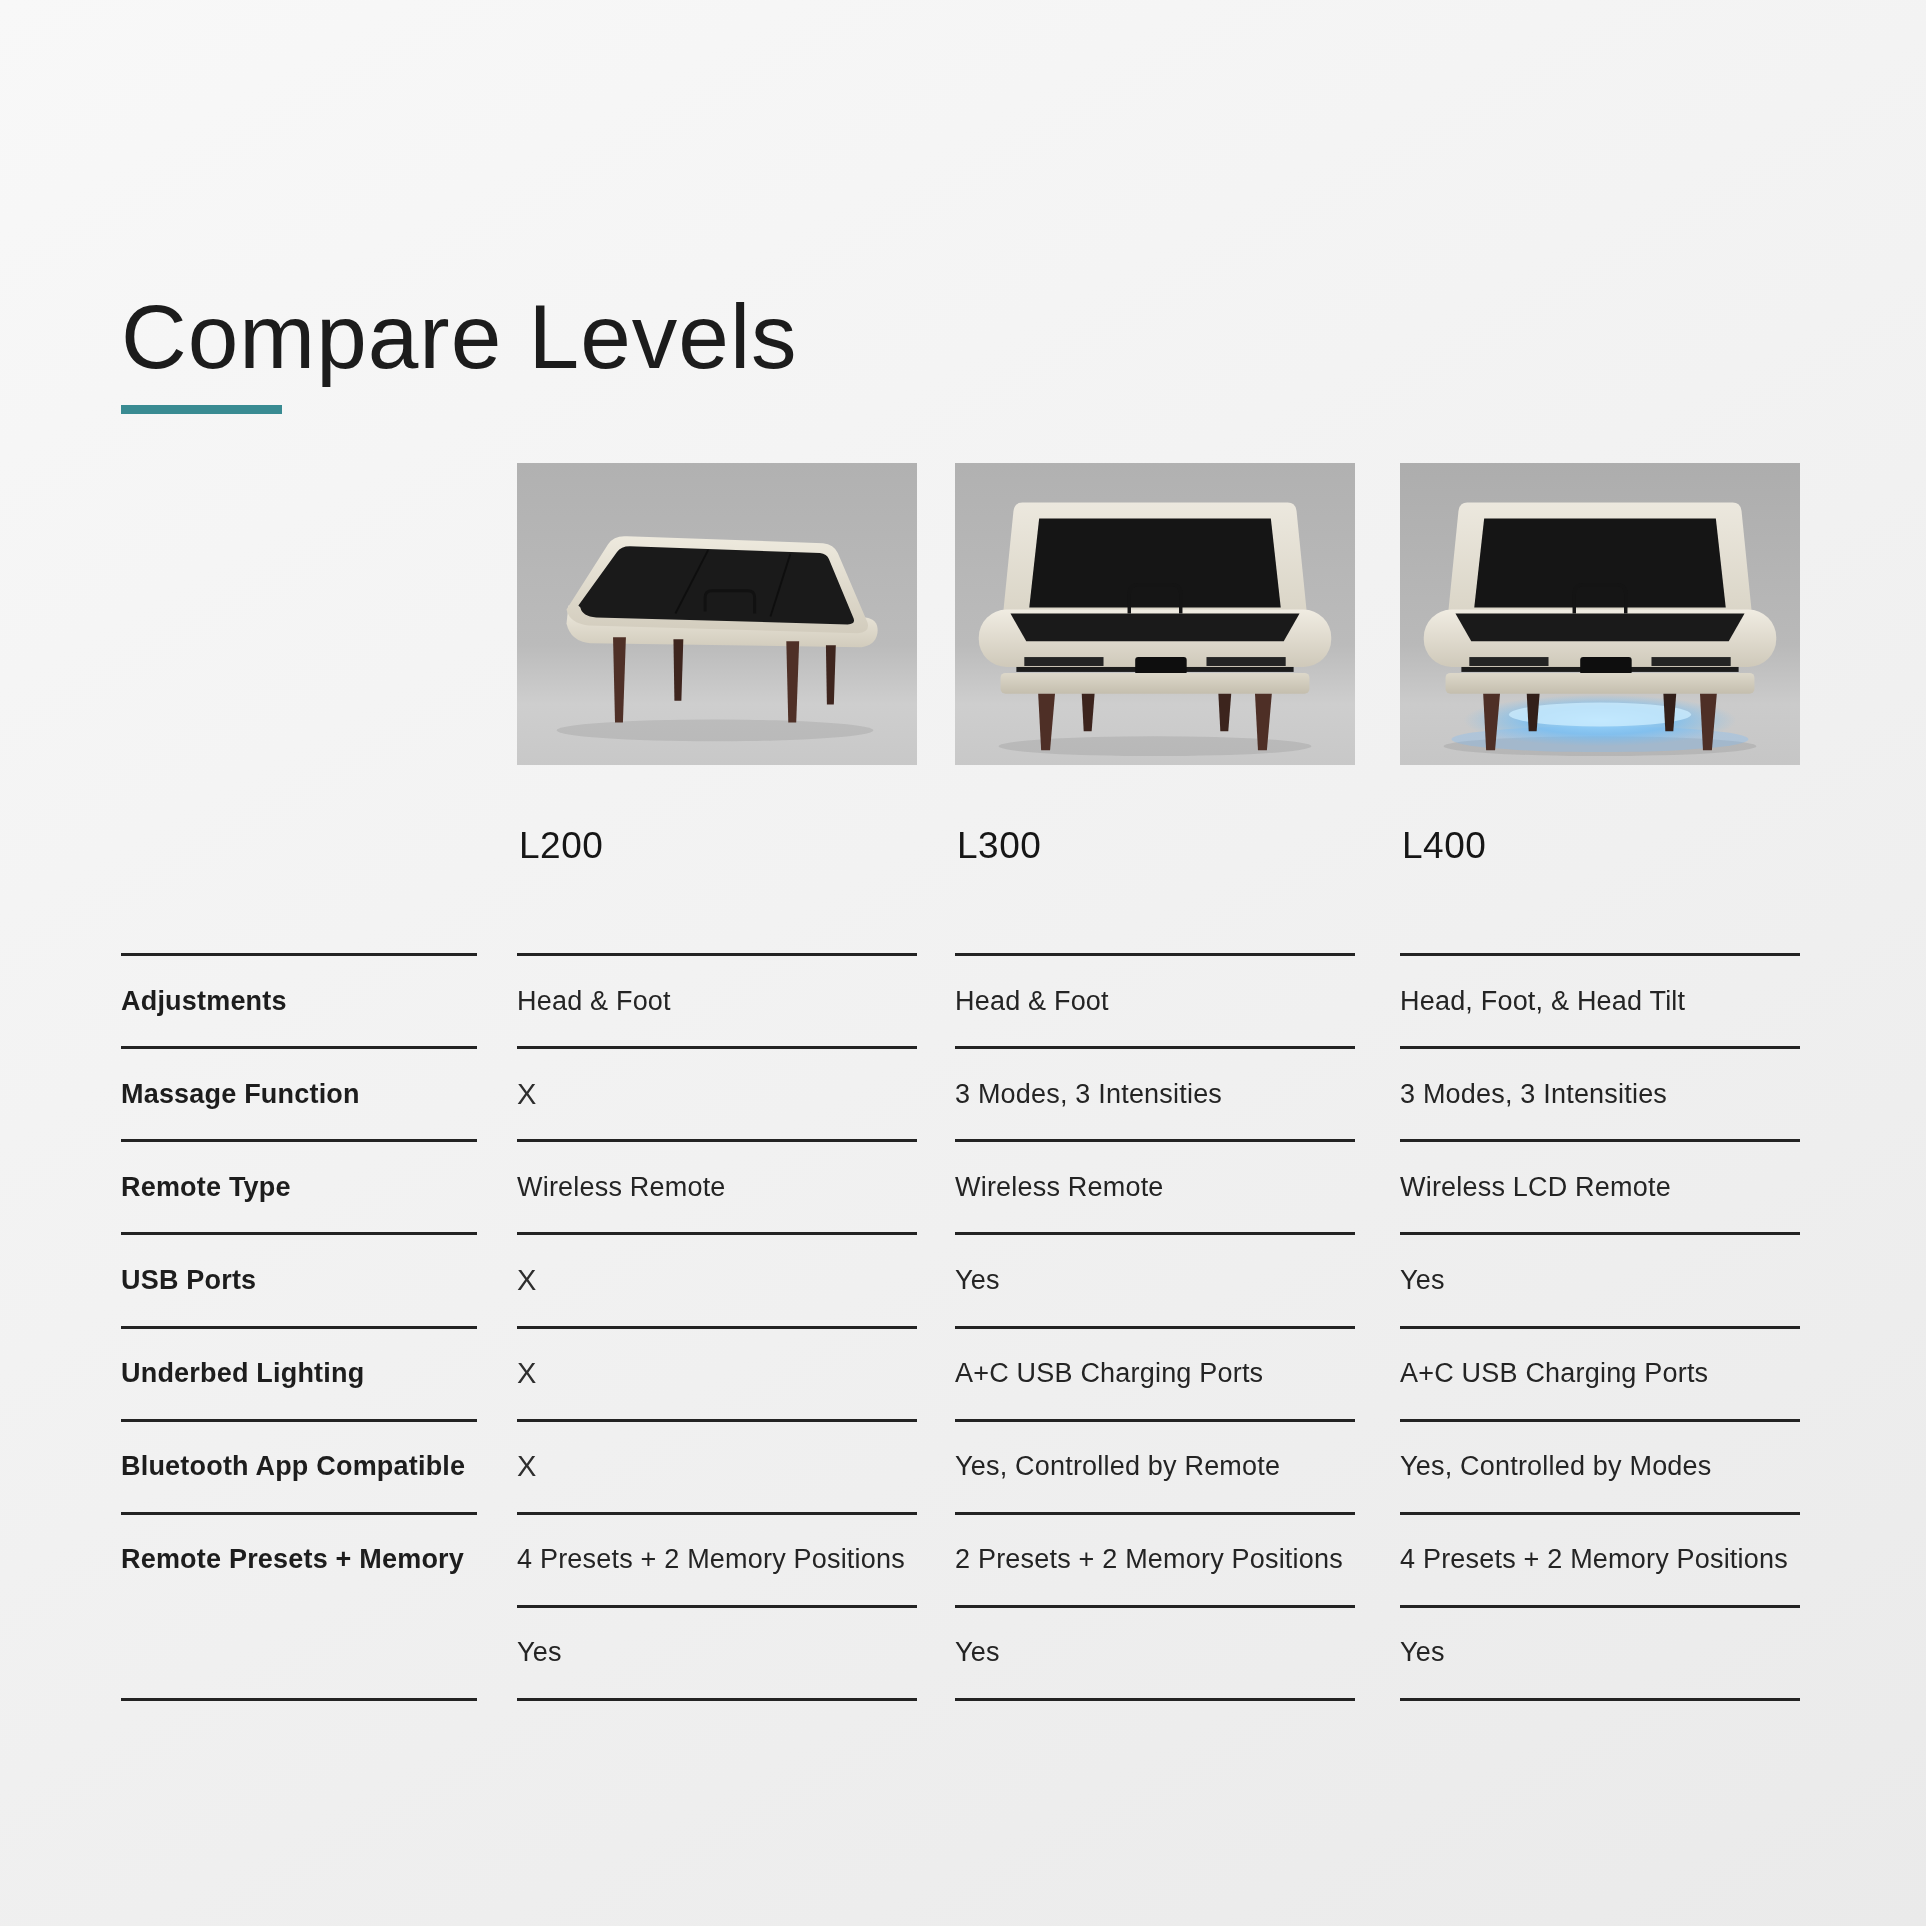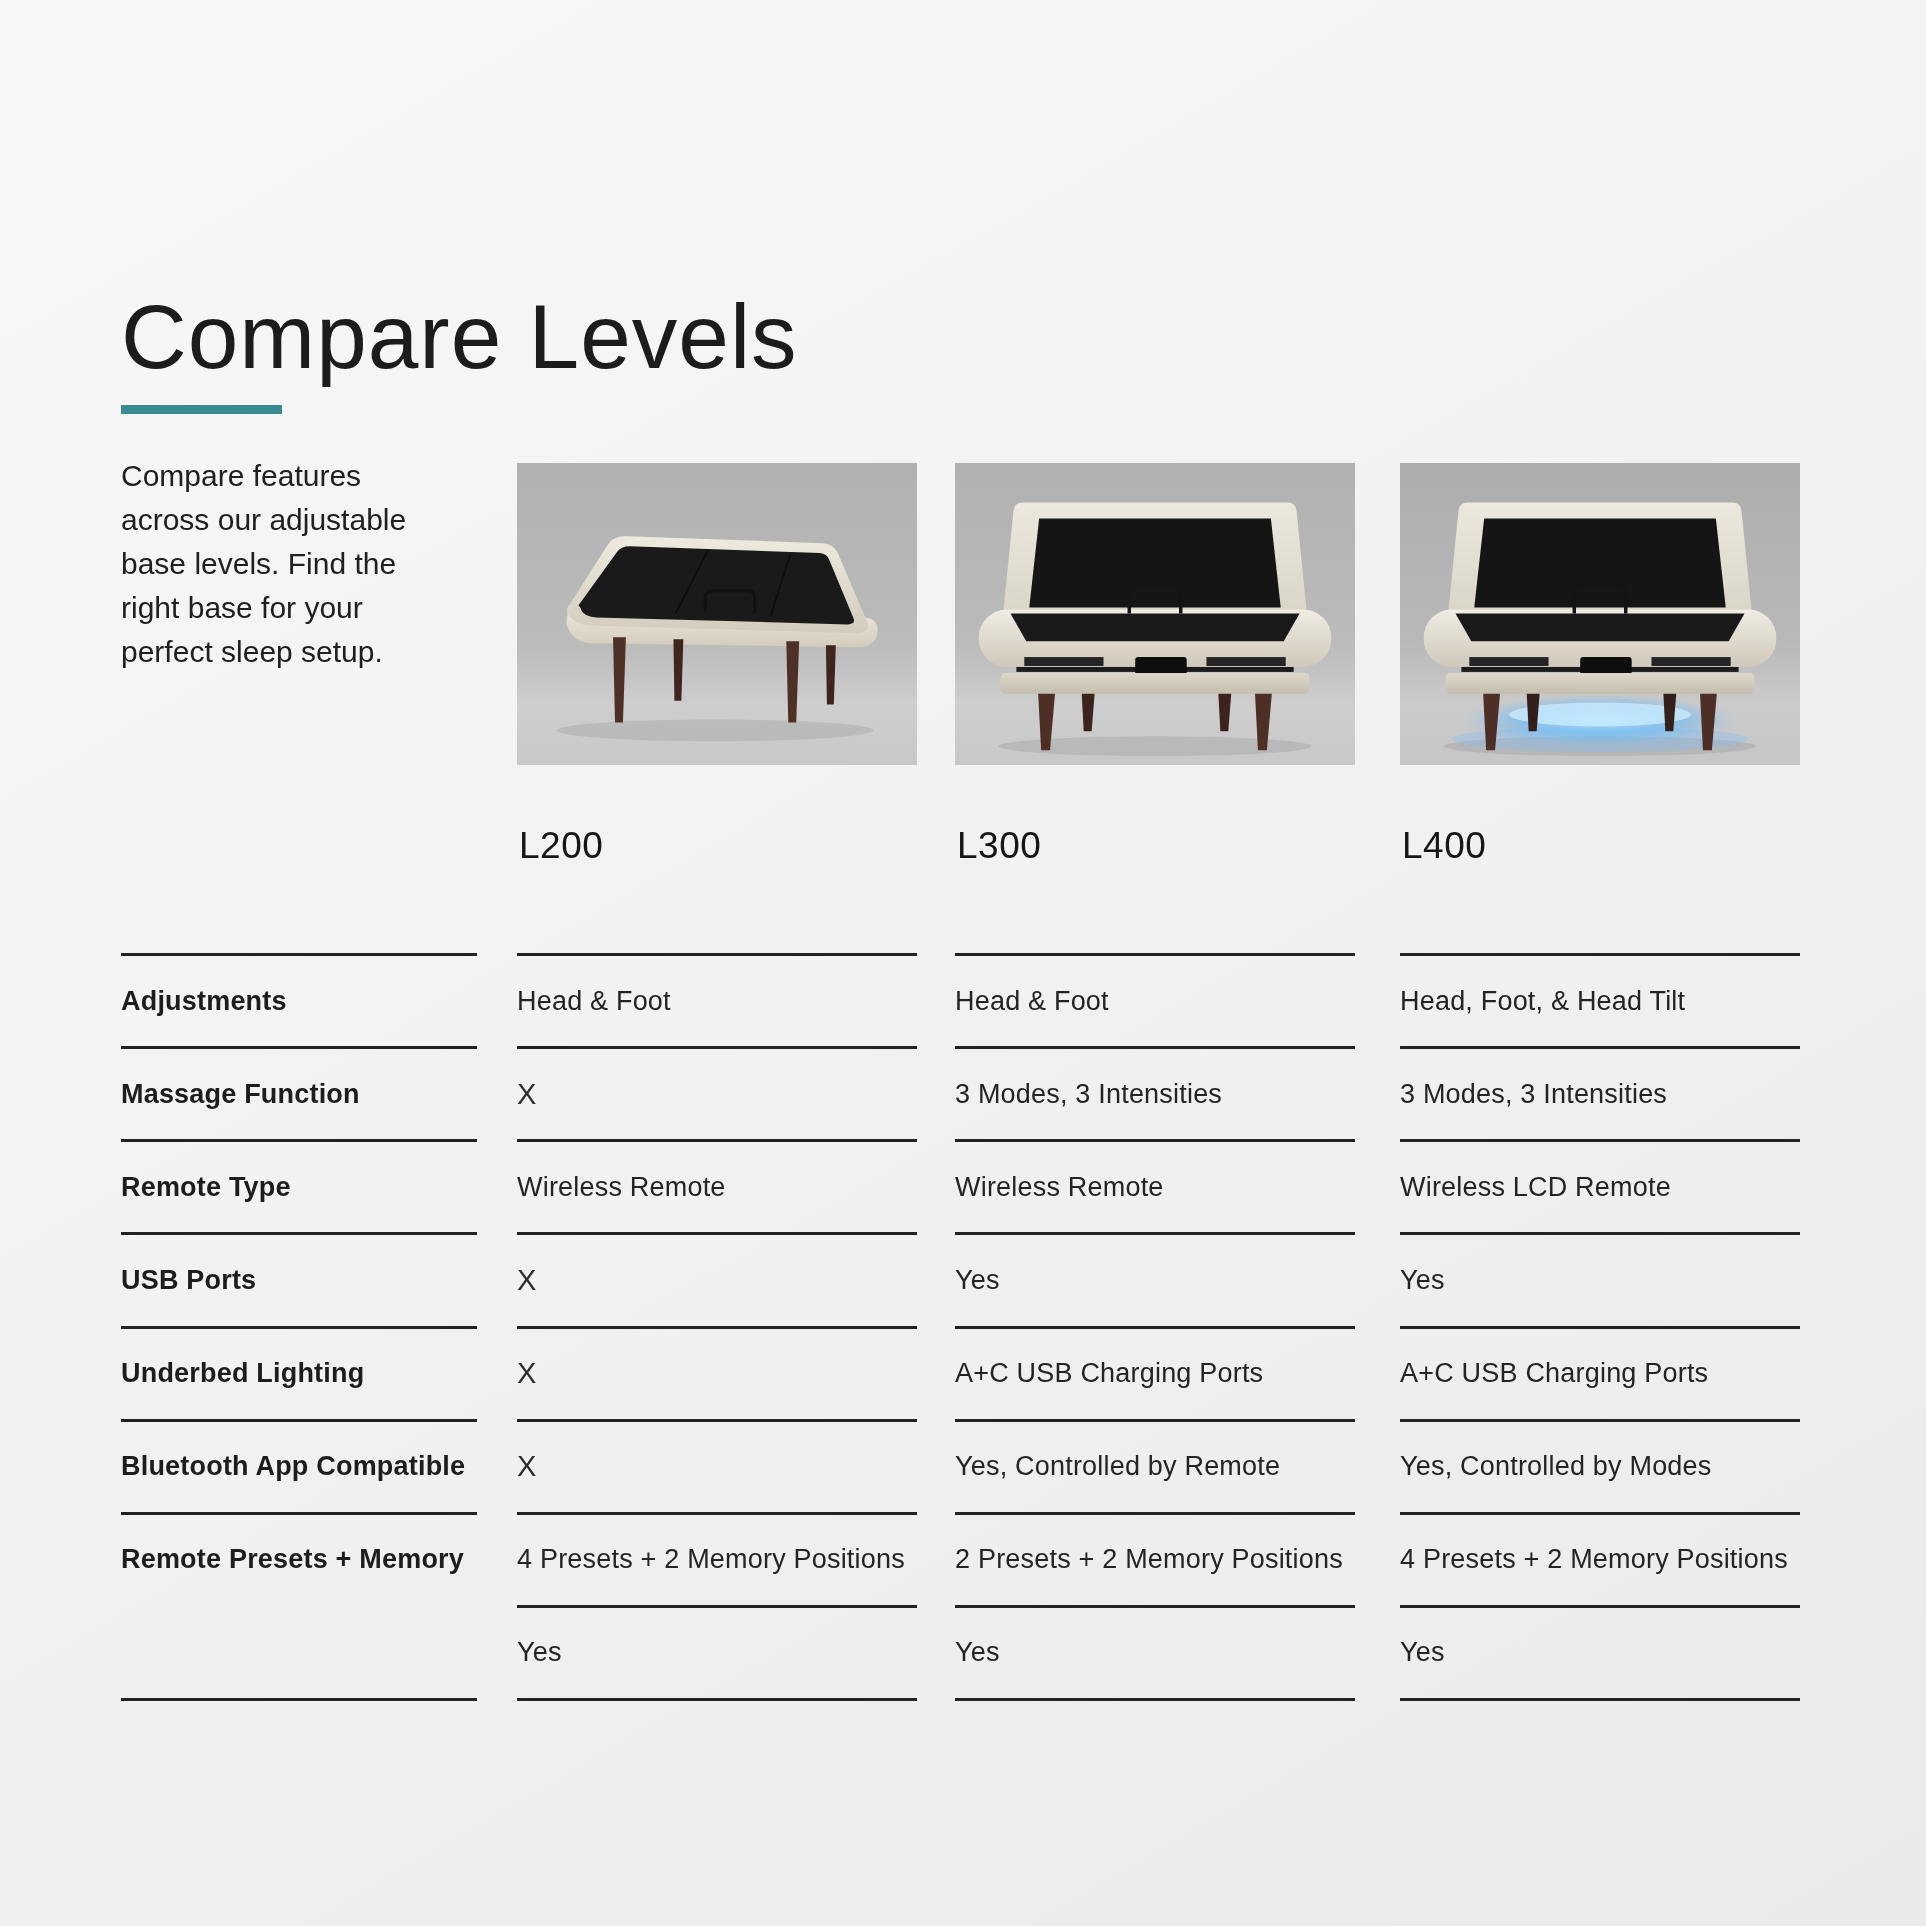--- a/index.html
+++ b/index.html
@@ -57,27 +57,20 @@
 </style>
 </head>
 <body>
 
 <div class="page">
 
   <h1 class="page-title">Compare Levels</h1>
 
   <div class="accent-divider" style="background: rgb(57, 139, 146);"></div>
 
-  <div class="intro-description">
-      <div>Compare features</div>
-      <div>across our adjustable</div>
-      <div>base levels. Find the</div>
-      <div>right base for your</div>
-      <div>perfect sleep setup.</div>
-    </div>
 
   <div class="product-col col-1">
     <svg class="product-image" viewBox="0 0 404 305" xmlns="http://www.w3.org/2000/svg">
       <defs>
         <linearGradient id="a-bg" x1="0" y1="0" x2="0" y2="1">
           <stop offset="0" stop-color="#b1b1b1"></stop>
             <stop offset="0.6" stop-color="#bbbbbb"></stop>
           <stop offset="0.8" stop-color="#cecece"></stop>
             <stop offset="1" stop-color="#c8c8c8"></stop>
         </linearGradient>

